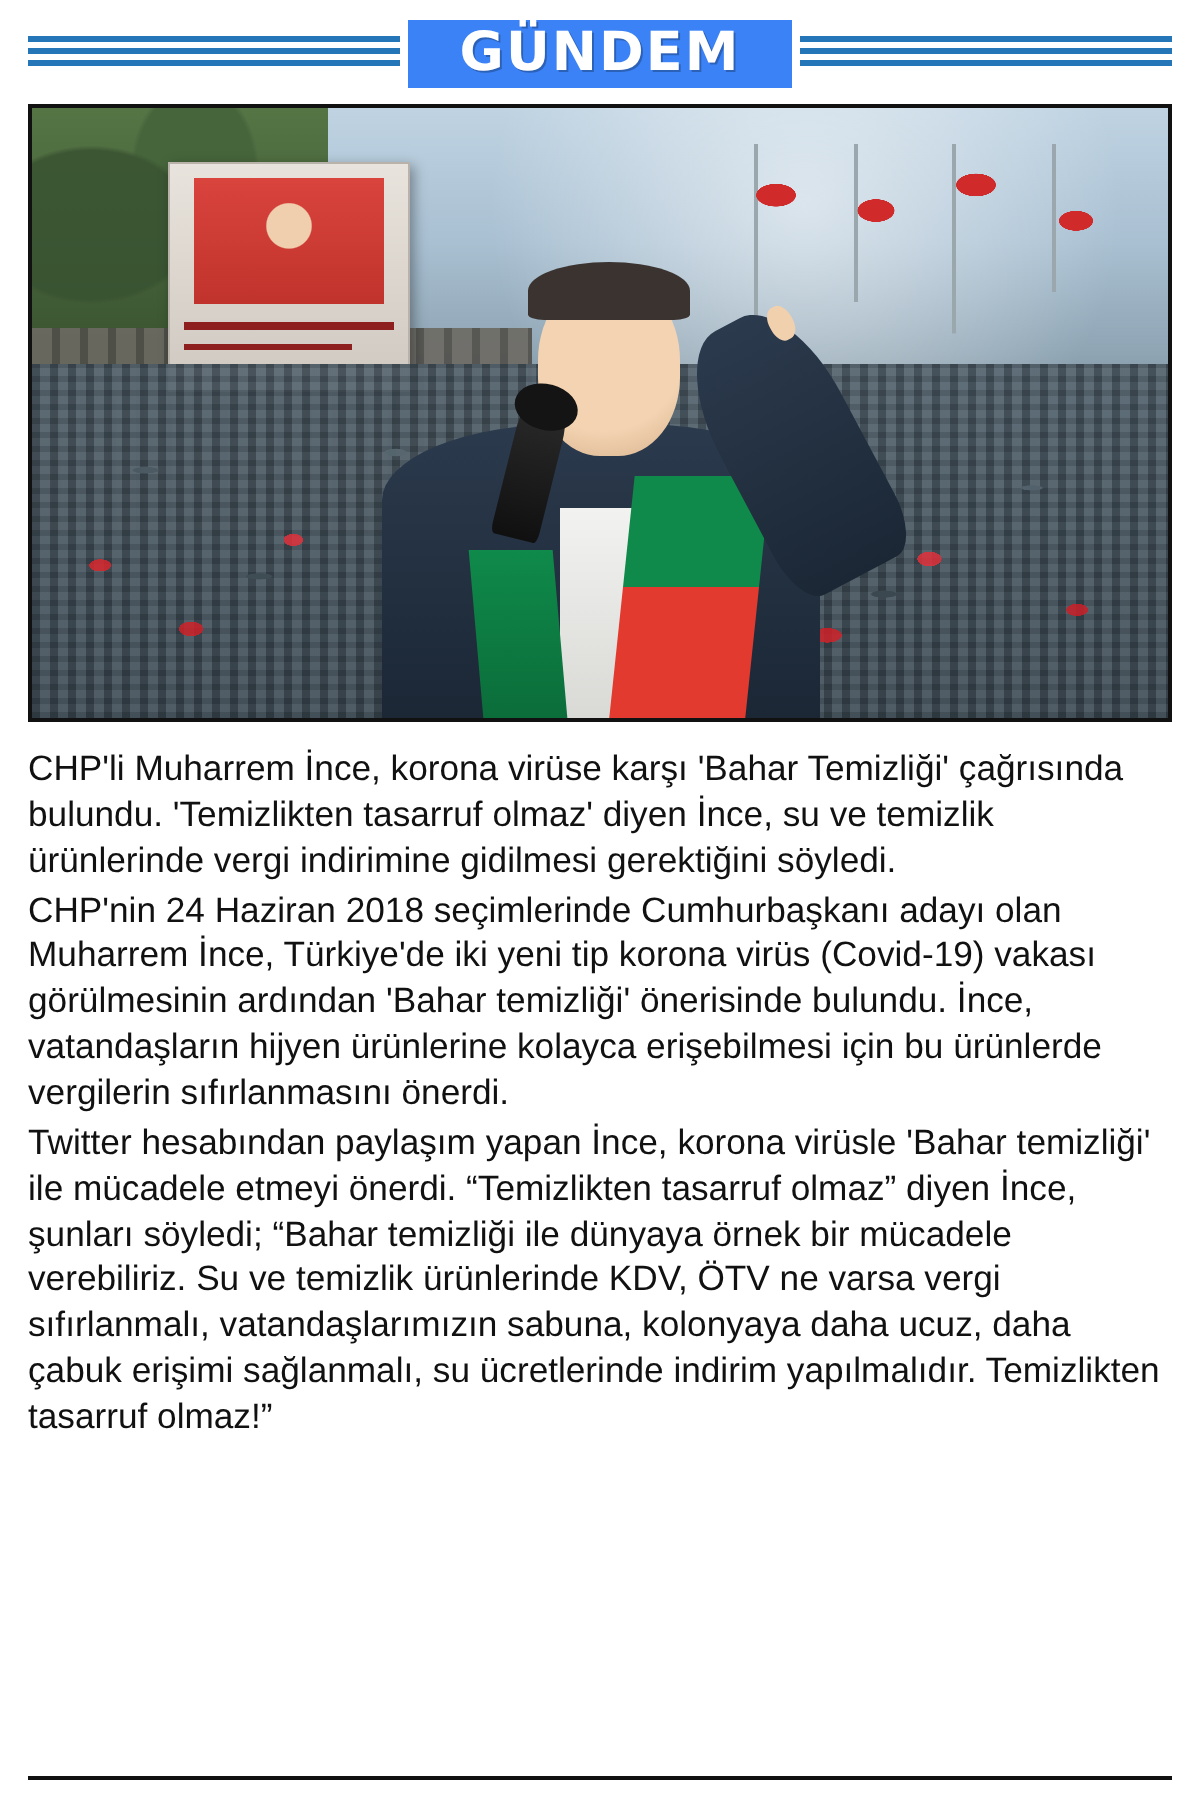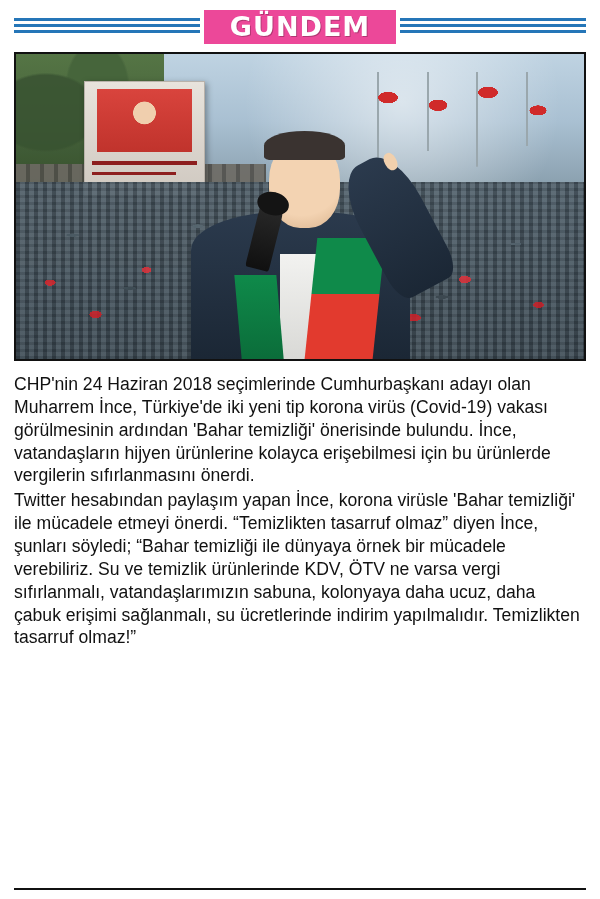--- a/index.html
+++ b/index.html
@@ -35,21 +35,21 @@
     transform:translateY(-50%);
     height:18px;
     background:
       linear-gradient(#1a6fb5 0 0) 0 0/100% 3px no-repeat,
       linear-gradient(#1a6fb5 0 0) 0 6px/100% 3px no-repeat,
       linear-gradient(#1a6fb5 0 0) 0 12px/100% 3px no-repeat;
     opacity:.95;
   }
   .mast-center{
     flex:0 0 auto;
-    background:#ec4899;
+    background:#3b82f6;
     color:#ffffff;
     padding:3px 26px 4px 26px;
     margin:0 4px;
     display:flex;
     align-items:center;
     justify-content:flex-start;
   }
   .mast-center span{
     font-family:"DejaVu Sans", sans-serif;
     font-weight:bold;
@@ -268,18 +268,19 @@
       <div class="sp-hair"></div>
       <div class="sp-arm">
         <div class="sp-hand"></div>
       </div>
       <div class="mic"></div>
     </div>
   </div>
 
 
   <div class="body-copy">
+    <p>CHP'li Muharrem İnce, korona virüse karşı 'Bahar Temizliği' çağrısında bulundu. 'Temizlikten tasarruf olmaz' diyen İnce, su ve temizlik ürünlerinde vergi indirimine gidilmesi gerektiğini söyledi.</p>
     <p>CHP'nin 24 Haziran 2018 seçimlerinde Cumhurbaşkanı adayı olan Muharrem İnce, Türkiye'de iki yeni tip korona virüs (Covid-19) vakası görülmesinin ardından 'Bahar temizliği' önerisinde bulundu. İnce, vatandaşların hijyen ürünlerine kolayca erişebilmesi için bu ürünlerde vergilerin sıfırlanmasını önerdi.</p>
     <p>Twitter hesabından paylaşım yapan İnce, korona virüsle 'Bahar temizliği' ile mücadele etmeyi önerdi. “Temizlikten tasarruf olmaz” diyen İnce, şunları söyledi;  “Bahar temizliği ile dünyaya örnek bir mücadele verebiliriz. Su ve temizlik ürünlerinde KDV, ÖTV ne varsa vergi sıfırlanmalı, vatandaşlarımızın sabuna, kolonyaya daha ucuz, daha çabuk erişimi sağlanmalı, su ücretlerinde indirim yapılmalıdır. Temizlikten tasarruf olmaz!”</p>
   </div>
 
   <div class="rule"></div>
 </div>
 
 </body></html>

